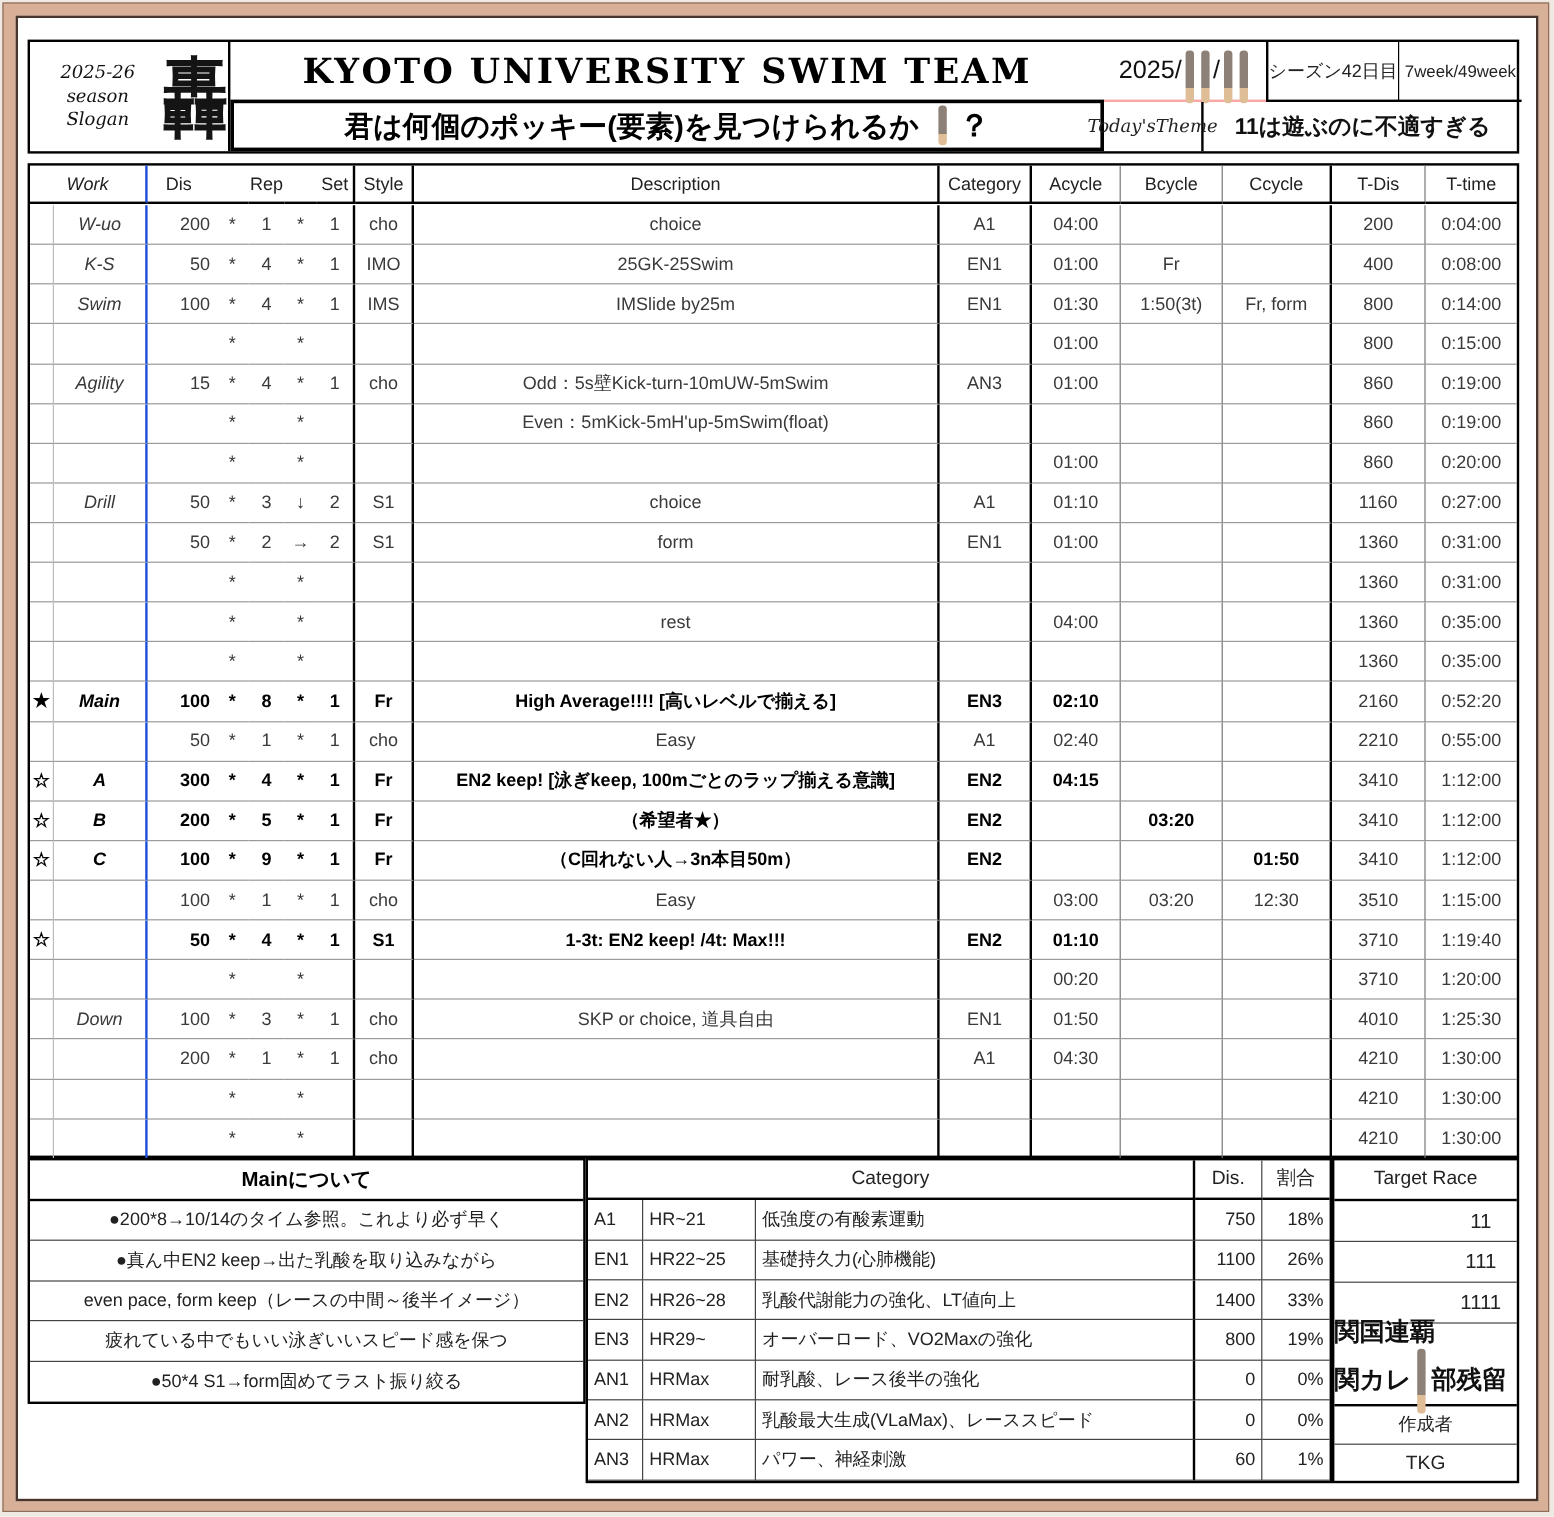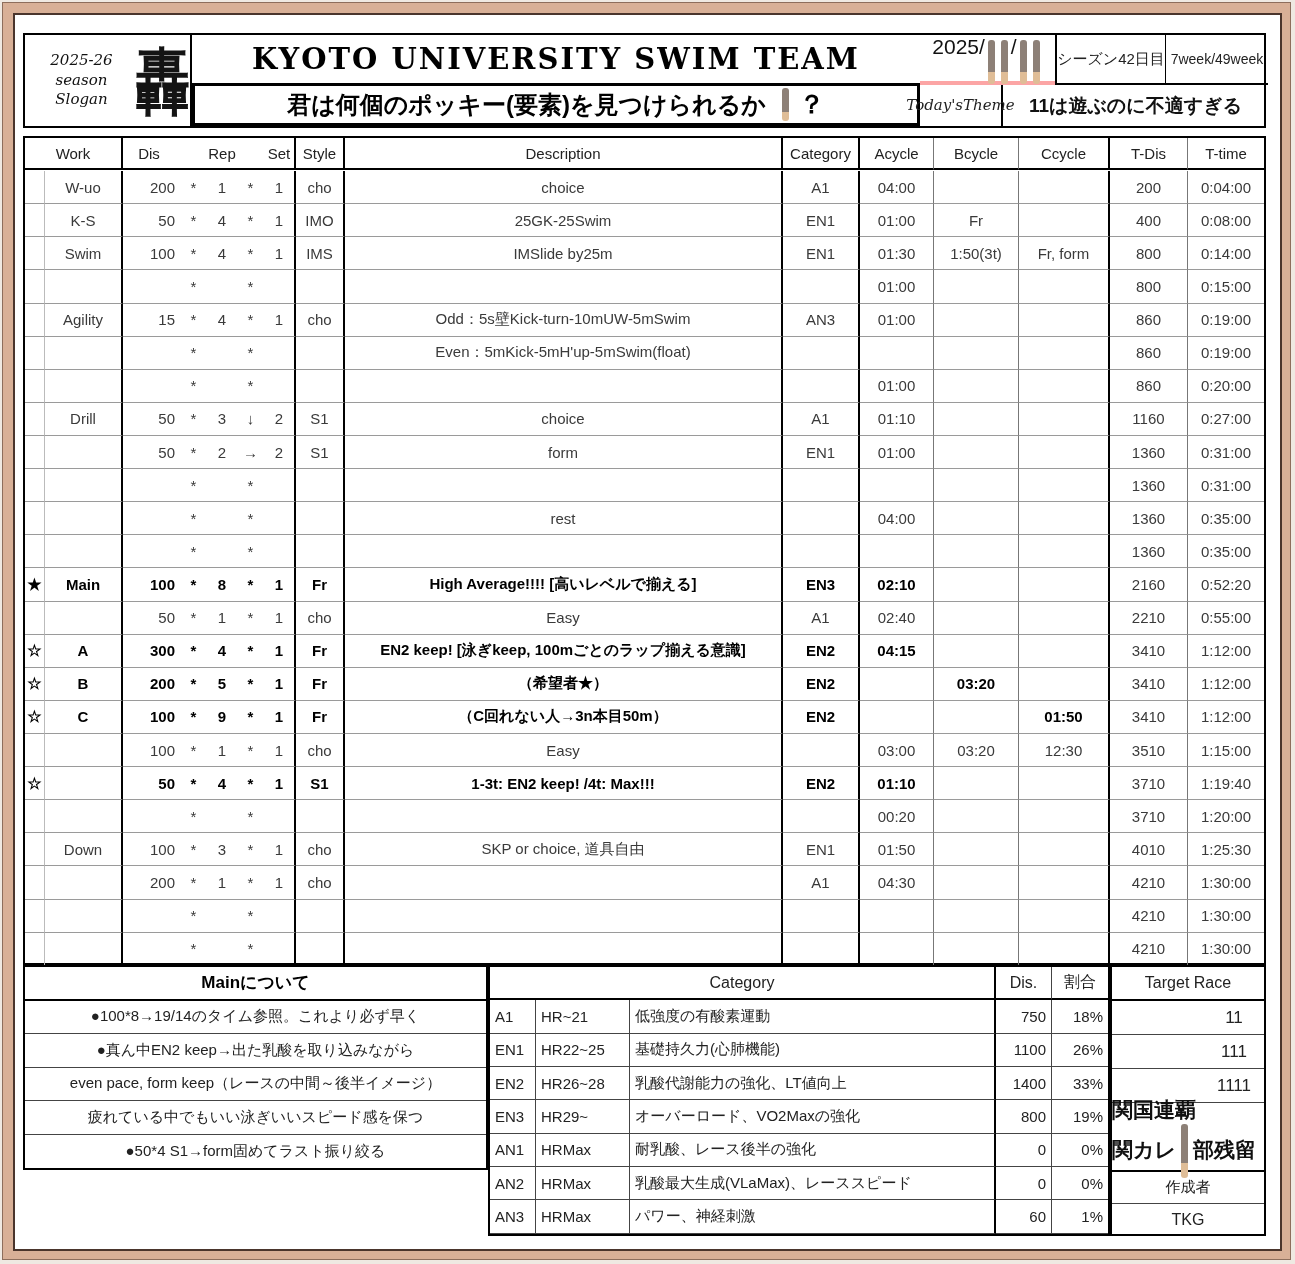--- a/index.html
+++ b/index.html
@@ -22,22 +22,22 @@
   .slogan-text{font-family:"DejaVu Serif",serif;font-style:italic;font-size:15px;
     line-height:1.3;color:#111;text-align:center;}
   .logo{font-family:"DejaVu Serif",serif;font-weight:bold;font-size:54px;color:#141414;
     transform:scaleY(1.35);margin-left:8px;line-height:1;}
   .title-cell{left:167px;top:0;width:728px;height:48px;
     display:flex;align-items:center;justify-content:center;
     font-family:"DejaVu Serif",serif;font-weight:bold;font-size:29px;letter-spacing:2px;color:#000;}
   .theme-cell{left:167px;top:48px;width:728px;height:43px;border:3px solid #000;
     display:flex;align-items:center;justify-content:center;
     font-weight:bold;font-size:24px;color:#000;}
-  .date-cell{left:895px;top:0;width:135px;height:50px;border-bottom:4px solid #fca5a5;
-    display:flex;justify-content:center;font-size:21px;color:#111;}
+  .date-cell{left:895px;top:0;width:135px;height:50px;border-bottom:2px solid #fca5a5;
+    display:flex;align-items:center;justify-content:center;font-size:21px;color:#111;}
   .season-cell{left:1030px;top:0;width:110px;height:50px;border-left:2px solid #000;border-bottom:2px solid #000;
     display:flex;align-items:center;justify-content:center;font-size:15px;}
   .week-cell{left:1140px;top:0;width:103px;height:50px;border-left:1px solid #000;border-bottom:2px solid #000;
     display:flex;align-items:center;justify-content:center;font-size:14px;}
   .todays-label{left:895px;top:50px;width:83px;height:41px;border-right:2px solid #000;
     display:flex;align-items:center;justify-content:center;
     font-family:"DejaVu Serif",serif;font-style:italic;font-size:15px;line-height:1.15;}
   .todays-value{left:978px;top:50px;width:265px;height:41px;
     display:flex;align-items:center;justify-content:center;font-size:19px;font-weight:bold;color:#111;}
 
@@ -54,21 +54,21 @@
   .maintable{position:absolute;left:8px;top:121px;width:1243px;height:829px;
     border:2px solid #000;box-sizing:border-box;
     display:grid;
     grid-template-columns:20px 78px 57px 27px 30px 27px 32px 49px 438px 77px 74px 85px 91px 78px 76px;
     grid-auto-rows:33.12px;font-size:15px;color:#3a3a3a;}
   .maintable .hd{display:flex;align-items:center;justify-content:center;
     border-bottom:2px solid #000;height:30px;color:#222;}
   .cell{display:flex;align-items:center;justify-content:center;
     border-bottom:1px solid #9a9a9a;box-sizing:border-box;overflow:hidden;white-space:nowrap;}
   .c-star{border-right:1px solid #bbb;font-size:16px;}
-  .c-work{border-right:2px solid #000000;}
+  .c-work{border-right:2px solid #1d4ed8;font-style:italic;}
   .c-dis{justify-content:flex-end;padding-right:5px;}
   .c-set{border-right:2px solid #000;}
   .c-style{border-right:2.5px solid #000;}
   .c-desc{border-right:2.5px solid #000;}
   .c-cat{border-right:2px solid #000;}
   .c-a{border-right:1px solid #777;}
   .c-b{border-right:1px solid #777;}
   .c-c{border-right:2.5px solid #000;}
   .c-tdis{border-right:1px solid #777;}
   .hd.span2{grid-column:span 2;}
@@ -522,21 +522,21 @@
       <div class="cell c-a nob"></div>
       <div class="cell c-b nob"></div>
       <div class="cell c-c nob"></div>
       <div class="cell c-tdis nob">4210</div>
       <div class="cell c-ttime nob">1:30:00</div>
     </div>
 
   <div class="notes">
     <div class="note-row note-title">Mainについて</div>
 
-  <div class="note-row">●100*8→19/14のタイム参照。これより必ず早く</div>
+  <div class="note-row">●200*8→10/14のタイム参照。これより必ず早く</div>
       <div class="note-row">●真ん中EN2 keep→出た乳酸を取り込みながら</div>
       <div class="note-row">even pace, form keep（レースの中間～後半イメージ）</div>
       <div class="note-row">疲れている中でもいい泳ぎいいスピード感を保つ</div>
       <div class="note-row">●50*4 S1→form固めてラスト振り絞る</div>
     </div>
 
   <div class="cattable">
     <div class="ch span3">Category</div>
     <div class="ch bdr">Dis.</div>
     <div class="ch">割合</div>

